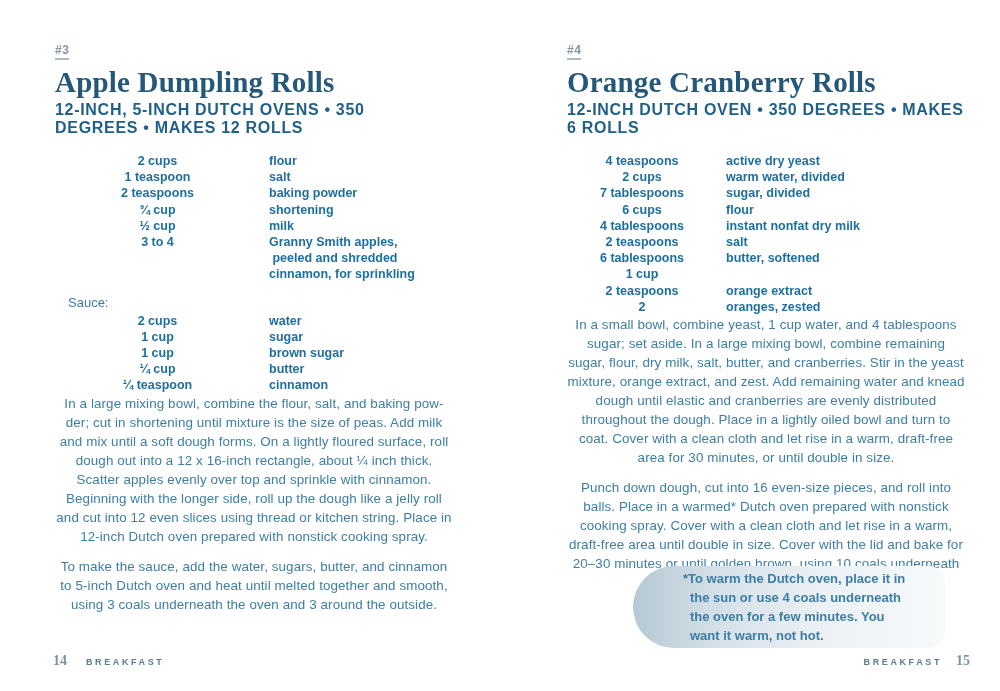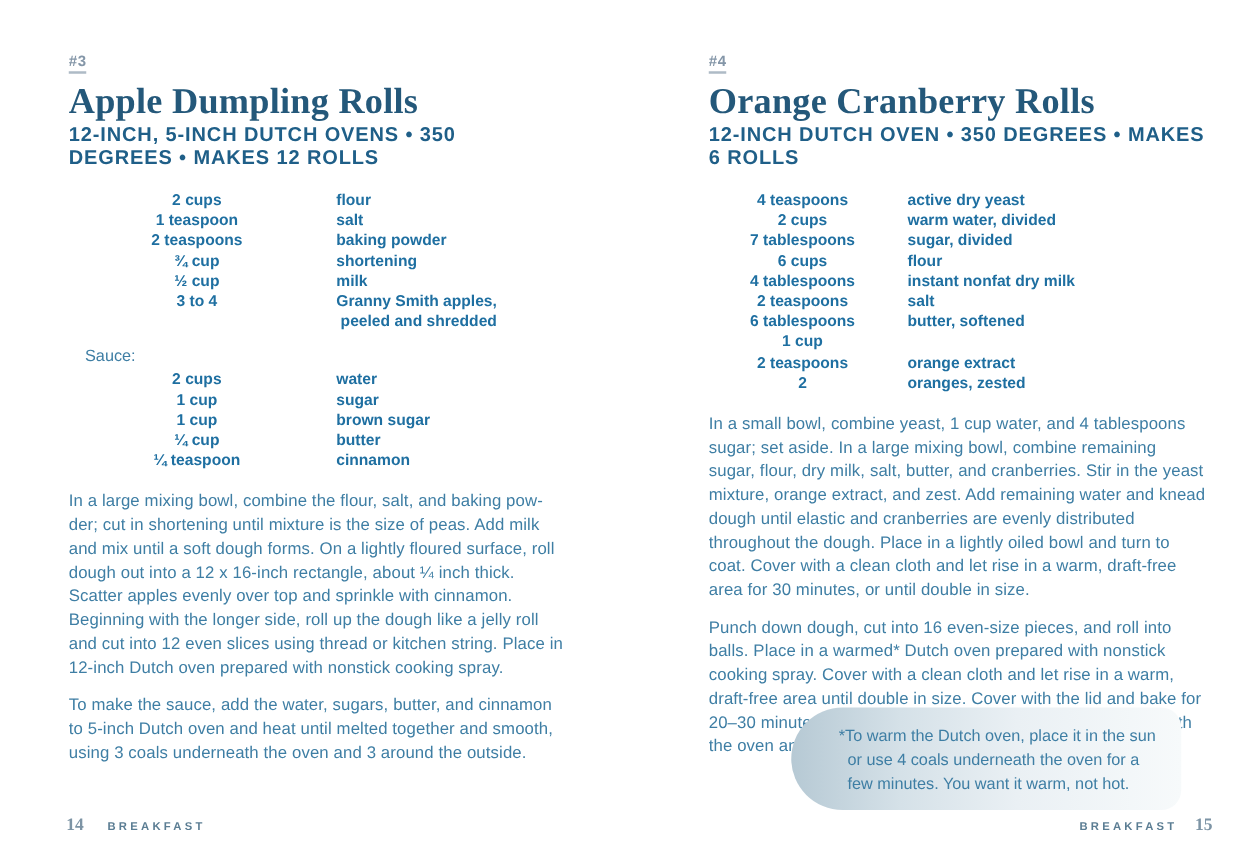--- a/index.html
+++ b/index.html
@@ -43,39 +43,39 @@
   .page-left  .ing-amount { width: 205px; }
   .page-right .ing-amount { width: 150px; }
   .ing-item { margin-left: 9px; white-space: pre-line; }
 
   .sauce-label {
     margin: 12px 0 3px 13px;
     font-size: 13px; color: var(--body, #3e7ea4);
   }
   .ingredients.sauce { margin-top: 3px; }
 
-  .body-copy { margin-top: 15px; width: 398px; }
+  .body-copy { margin-top: 0; width: 398px; text-align: center; }
   .para {
     margin: 0 0 11px 0;
     font-size: 13.4px; line-height: 19px; letter-spacing: 0.1px;
     color: var(--body, #3e7ea4);
   }
 
   .note-box {
     position: absolute; left: 133px; top: 566px;
     width: 312px; height: 82px; box-sizing: border-box;
     border-radius: 41px 16px 16px 41px;
     background: linear-gradient(90deg, #b6c9d4 0%, #d5e1e8 28%, #eaf0f4 58%, #f7fafb 100%);
     display: flex; align-items: center;
     padding: 0 18px 0 38px;
   }
   .note-text {
-    margin: 0; font-size: 13px; line-height: 19px;
+    margin: 12px; font-size: 13px; line-height: 19px;
     color: var(--body, #3e7ea4);
-    text-indent: -7px; padding-left: 7px;
+    text-indent: -7px; padding-left: 7px; font-weight: bold;
   }
 
   .footer { position: absolute; bottom: 22px; display: flex; align-items: baseline; margin-left: 26px; }
   .footer-left  { left: 27px; }
   .footer-right { right: 30px; }
   .footer-left  .page-num { margin-right: 19px; }
   .footer-right .page-num { margin-left: 14px; }
   .page-num {
     font-family: "Liberation Serif", "DejaVu Serif", serif;
     font-size: 14px; font-weight: 600;
@@ -122,20 +122,24 @@
           <span class="ing-amount">½ cup</span>
           <span class="ing-item">milk</span>
         </div>
 
         <div class="ing-row">
           <span class="ing-amount">3 to 4</span>
           <span class="ing-item">Granny Smith apples,
 &nbsp;peeled and shredded</span>
         </div>
 
+        <div class="ing-row">
+          <span class="ing-amount"></span>
+          <span class="ing-item">cinnamon, for sprinkling</span>
+        </div>
       </div>
 
     <div class="sauce-label">Sauce:</div>
 
     <div class="ingredients sauce">
 
         <div class="ing-row">
           <span class="ing-amount">2 cups</span>
           <span class="ing-item">water</span>
         </div>

